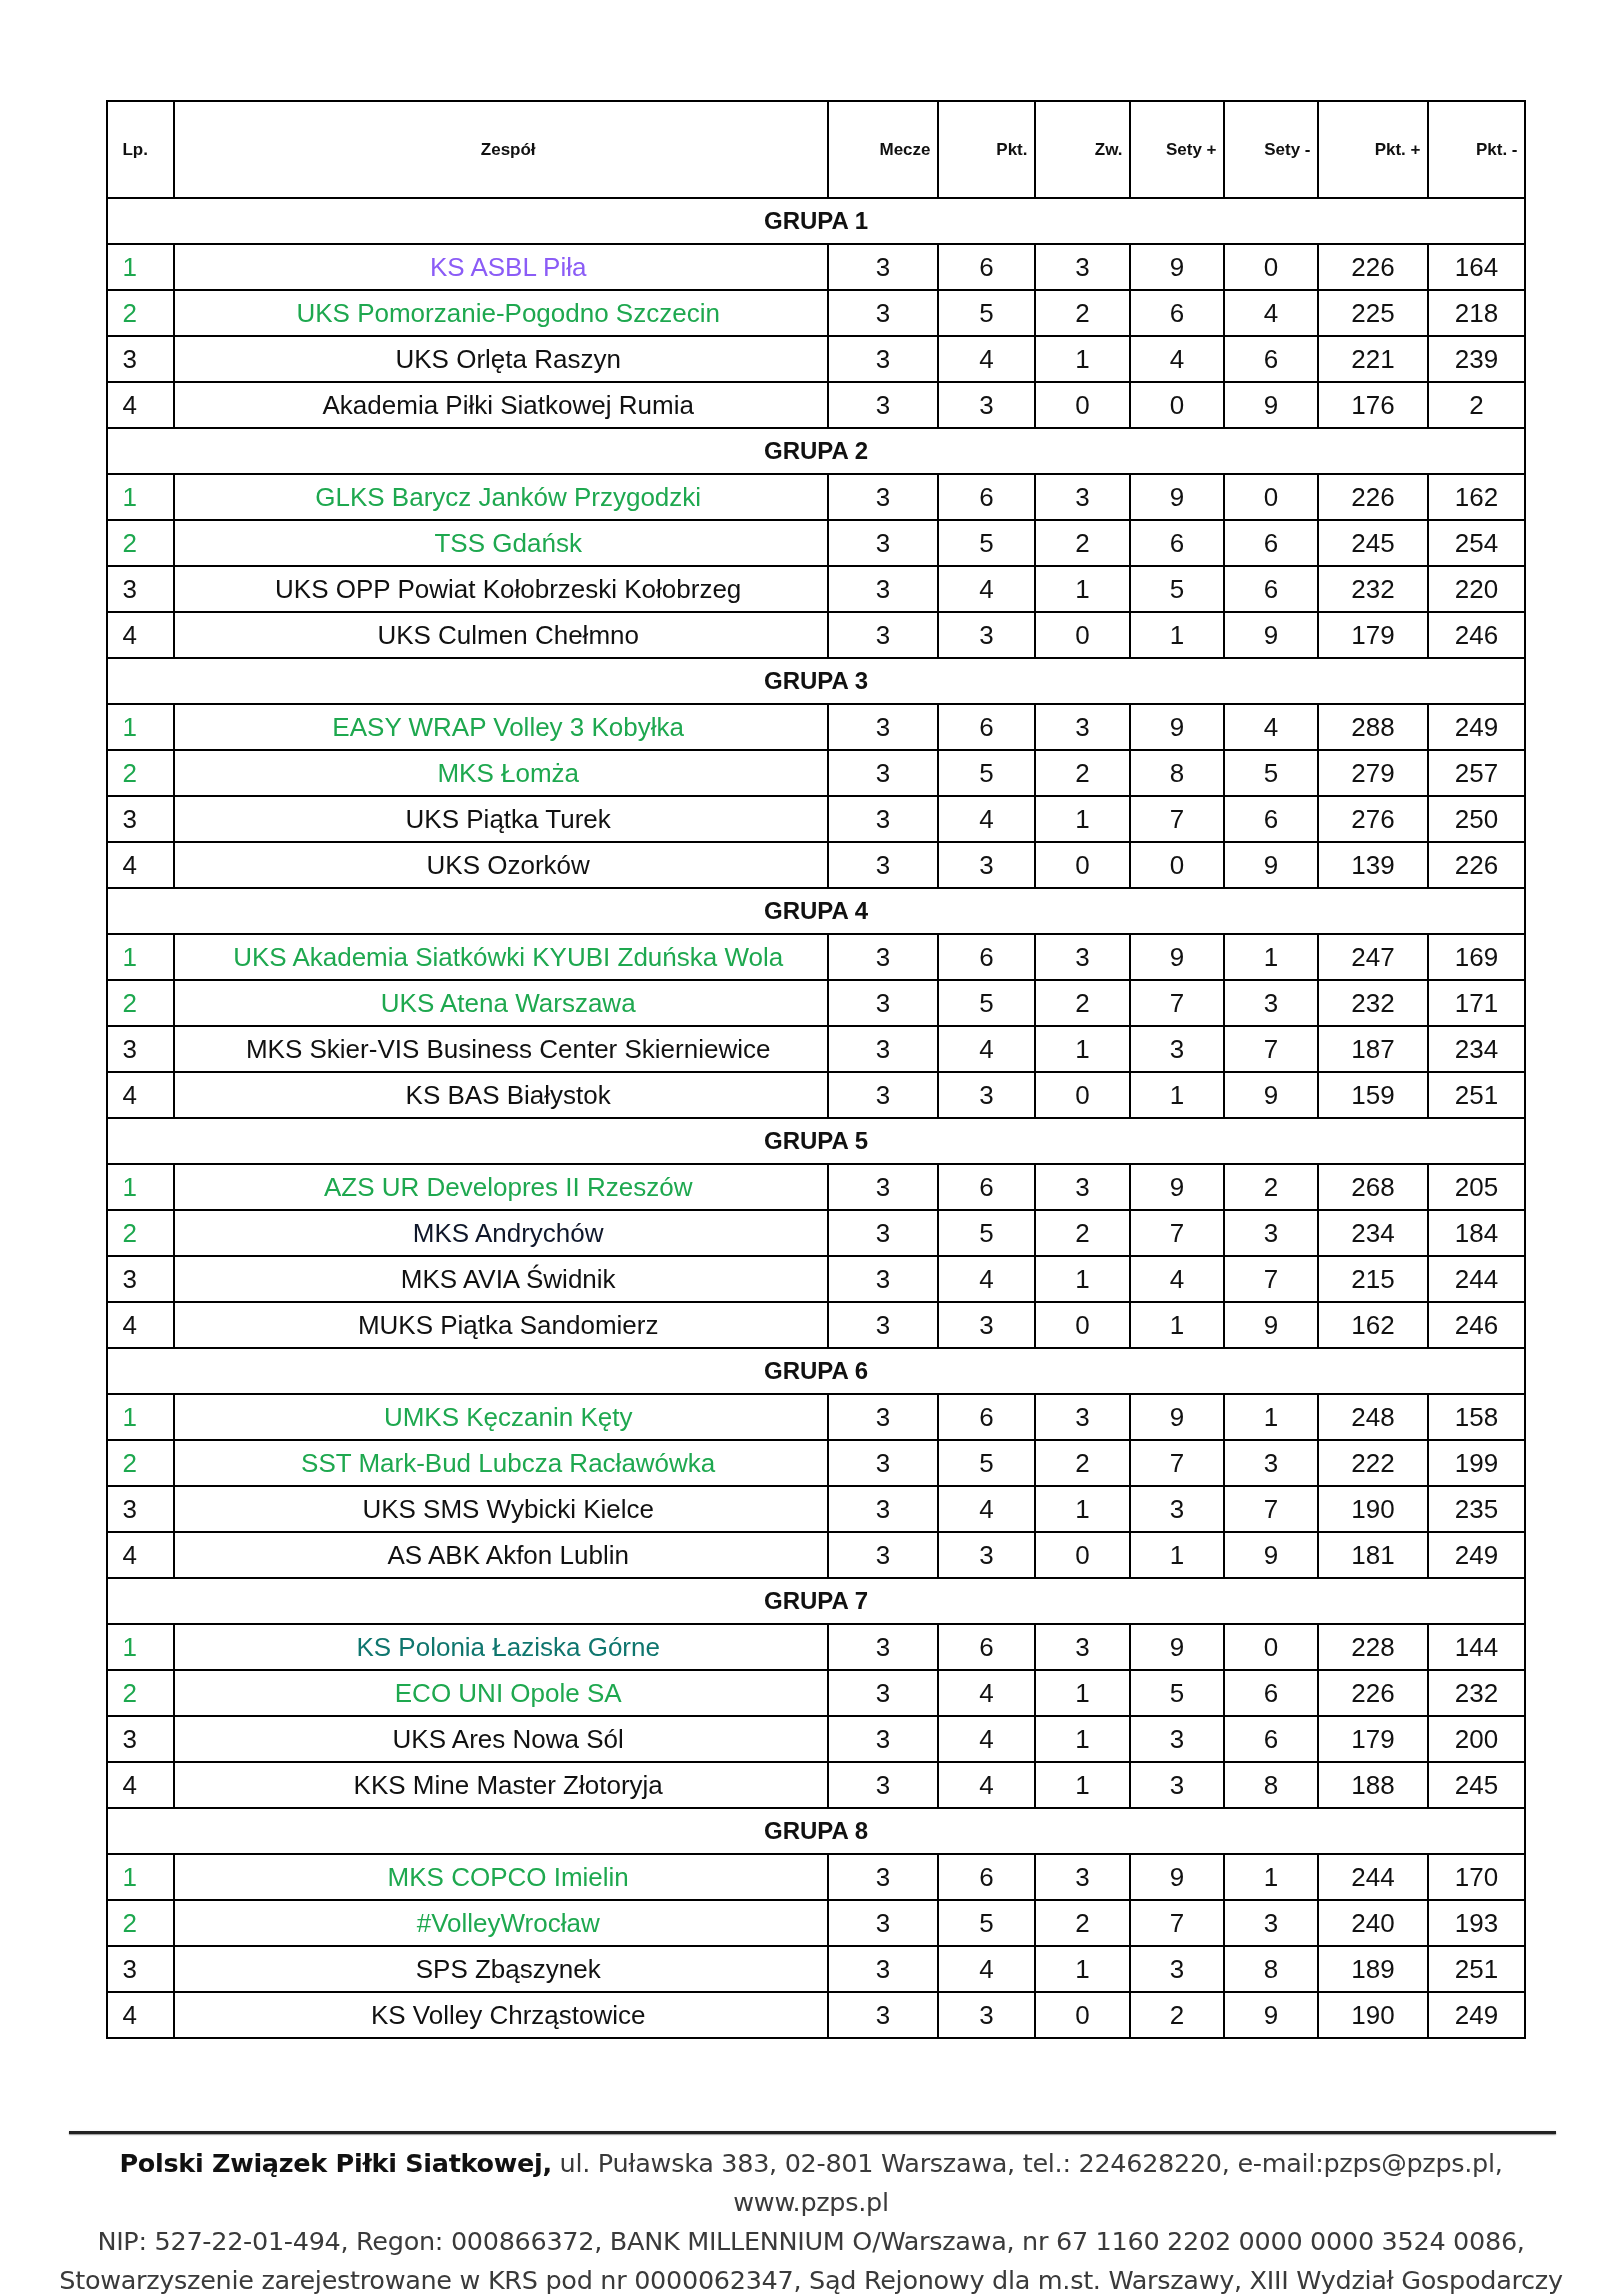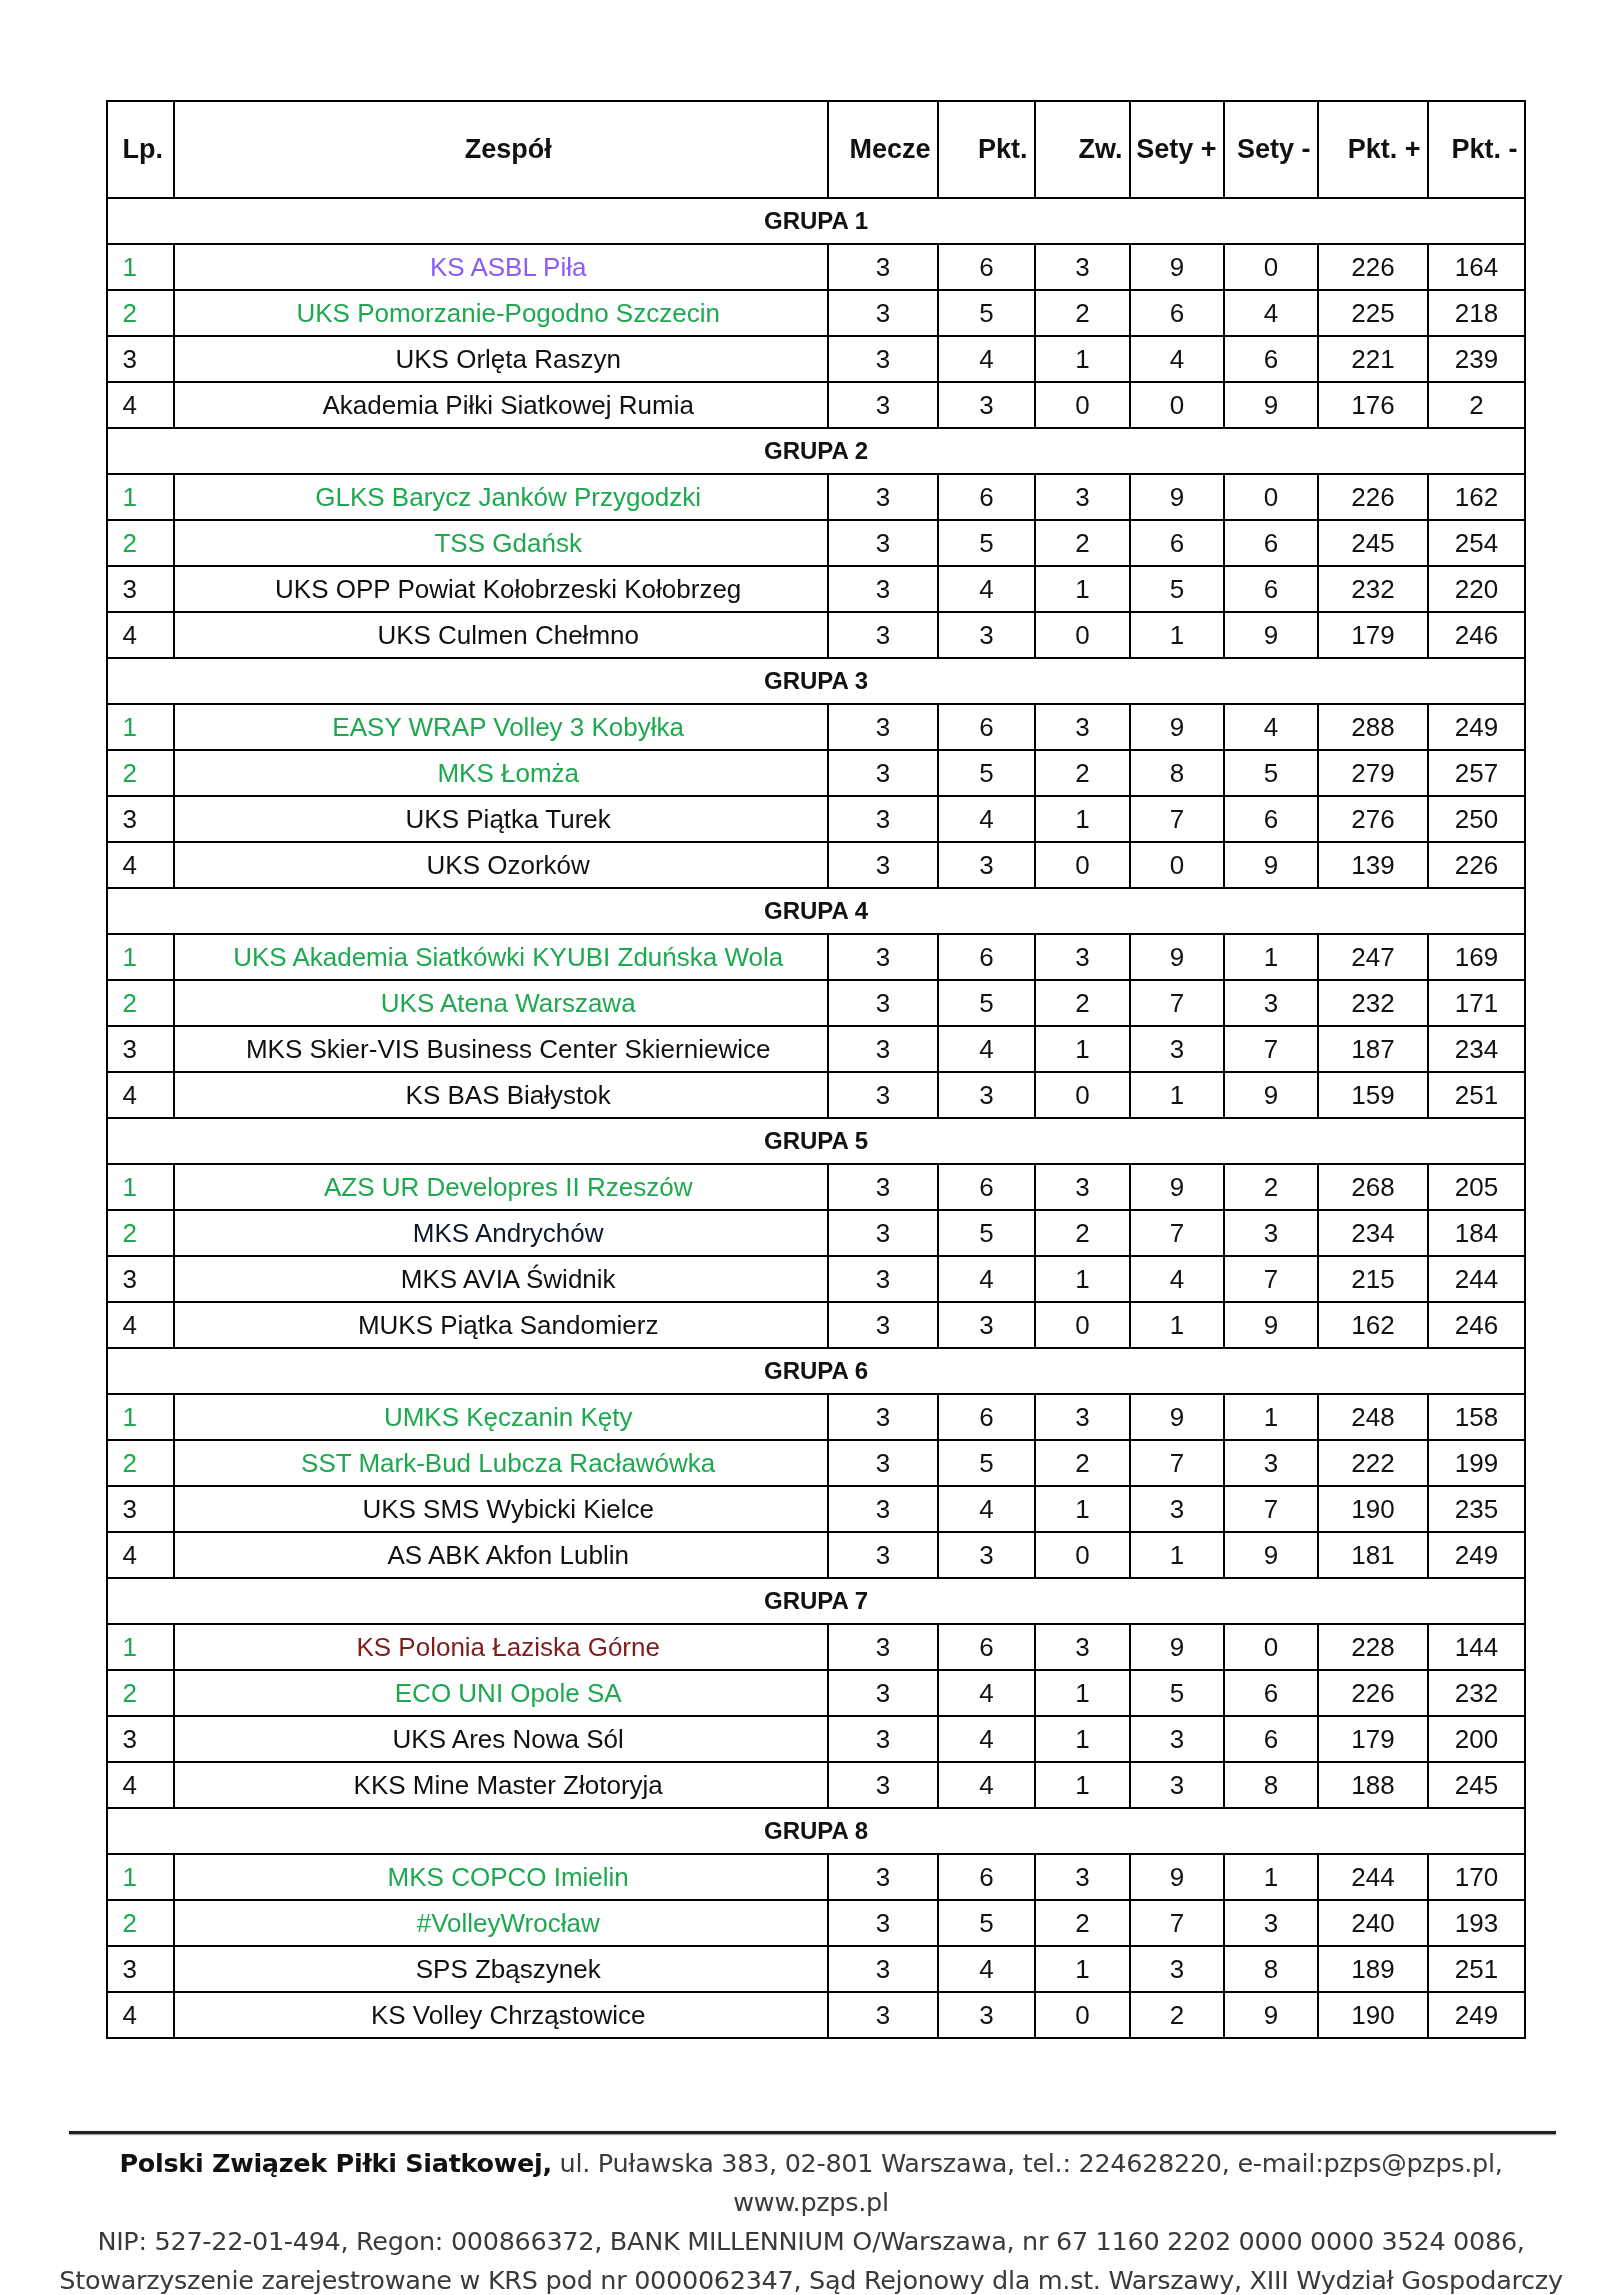--- a/index.html
+++ b/index.html
@@ -1,21 +1,21 @@
 <!DOCTYPE html>
 <html style="font-size:10.5px"><head>
 <meta charset="utf-8">
 <style>
   html, body { margin:0; padding:0; background:#ffffff; }
   body { width:1621px; height:2295px; position:relative; overflow:hidden;
          font-family:"Liberation Sans", "DejaVu Sans", sans-serif; color:#111; }
   .tbl { position:absolute; left:106px; top:100px; width:1419px;
          border-collapse:collapse; table-layout:fixed; }
   .tbl td, .tbl th { border:2px solid #000; padding:0; font-size:26px; line-height:1; }
-  .tbl th { height:95px; font-weight:bold; font-size:27px; vertical-align:middle; }
+  .tbl th { height:95px; font-weight:bold; font-size:17px; vertical-align:middle; }
   .tbl td { height:44px; vertical-align:middle; }
   .c-lp { text-align:left; padding-left:14.4px !important; }
   .c-team { text-align:center; padding-left:14.4px !important; }
   .c-num { text-align:center; }
   th.c-num { text-align:right; padding-right:6.5px !important; }
   .grp td { text-align:center; font-weight:bold; font-size:24px; }
   .adv { color:#1ea84f; }
   .footer-rule { position:absolute; left:69px; top:2131px; width:1487px; height:3.3px;
                  background:#222; box-shadow:0 0.7px 1.3px #777; }
   .footer { position:absolute; left:59px; top:2144px; width:1504px; text-align:center;
@@ -332,21 +332,21 @@
         <td class="c-num">1</td>
         <td class="c-num">9</td>
         <td class="c-num">181</td>
         <td class="c-num">249</td>
       </tr>
       <tr class="grp">
         <td colspan="9">GRUPA 7</td>
       </tr>
       <tr>
         <td class="c-lp adv" style="color: rgb(30, 168, 79);">1</td>
-        <td class="c-team adv" style="color: #7f1d1d;">KS Polonia Łaziska Górne</td>
+        <td class="c-team adv" style="color: #0f766e;">KS Polonia Łaziska Górne</td>
         <td class="c-num">3</td>
         <td class="c-num">6</td>
         <td class="c-num">3</td>
         <td class="c-num">9</td>
         <td class="c-num">0</td>
         <td class="c-num">228</td>
         <td class="c-num">144</td>
       </tr>
       <tr>
         <td class="c-lp adv" style="color: rgb(30, 168, 79);">2</td>

